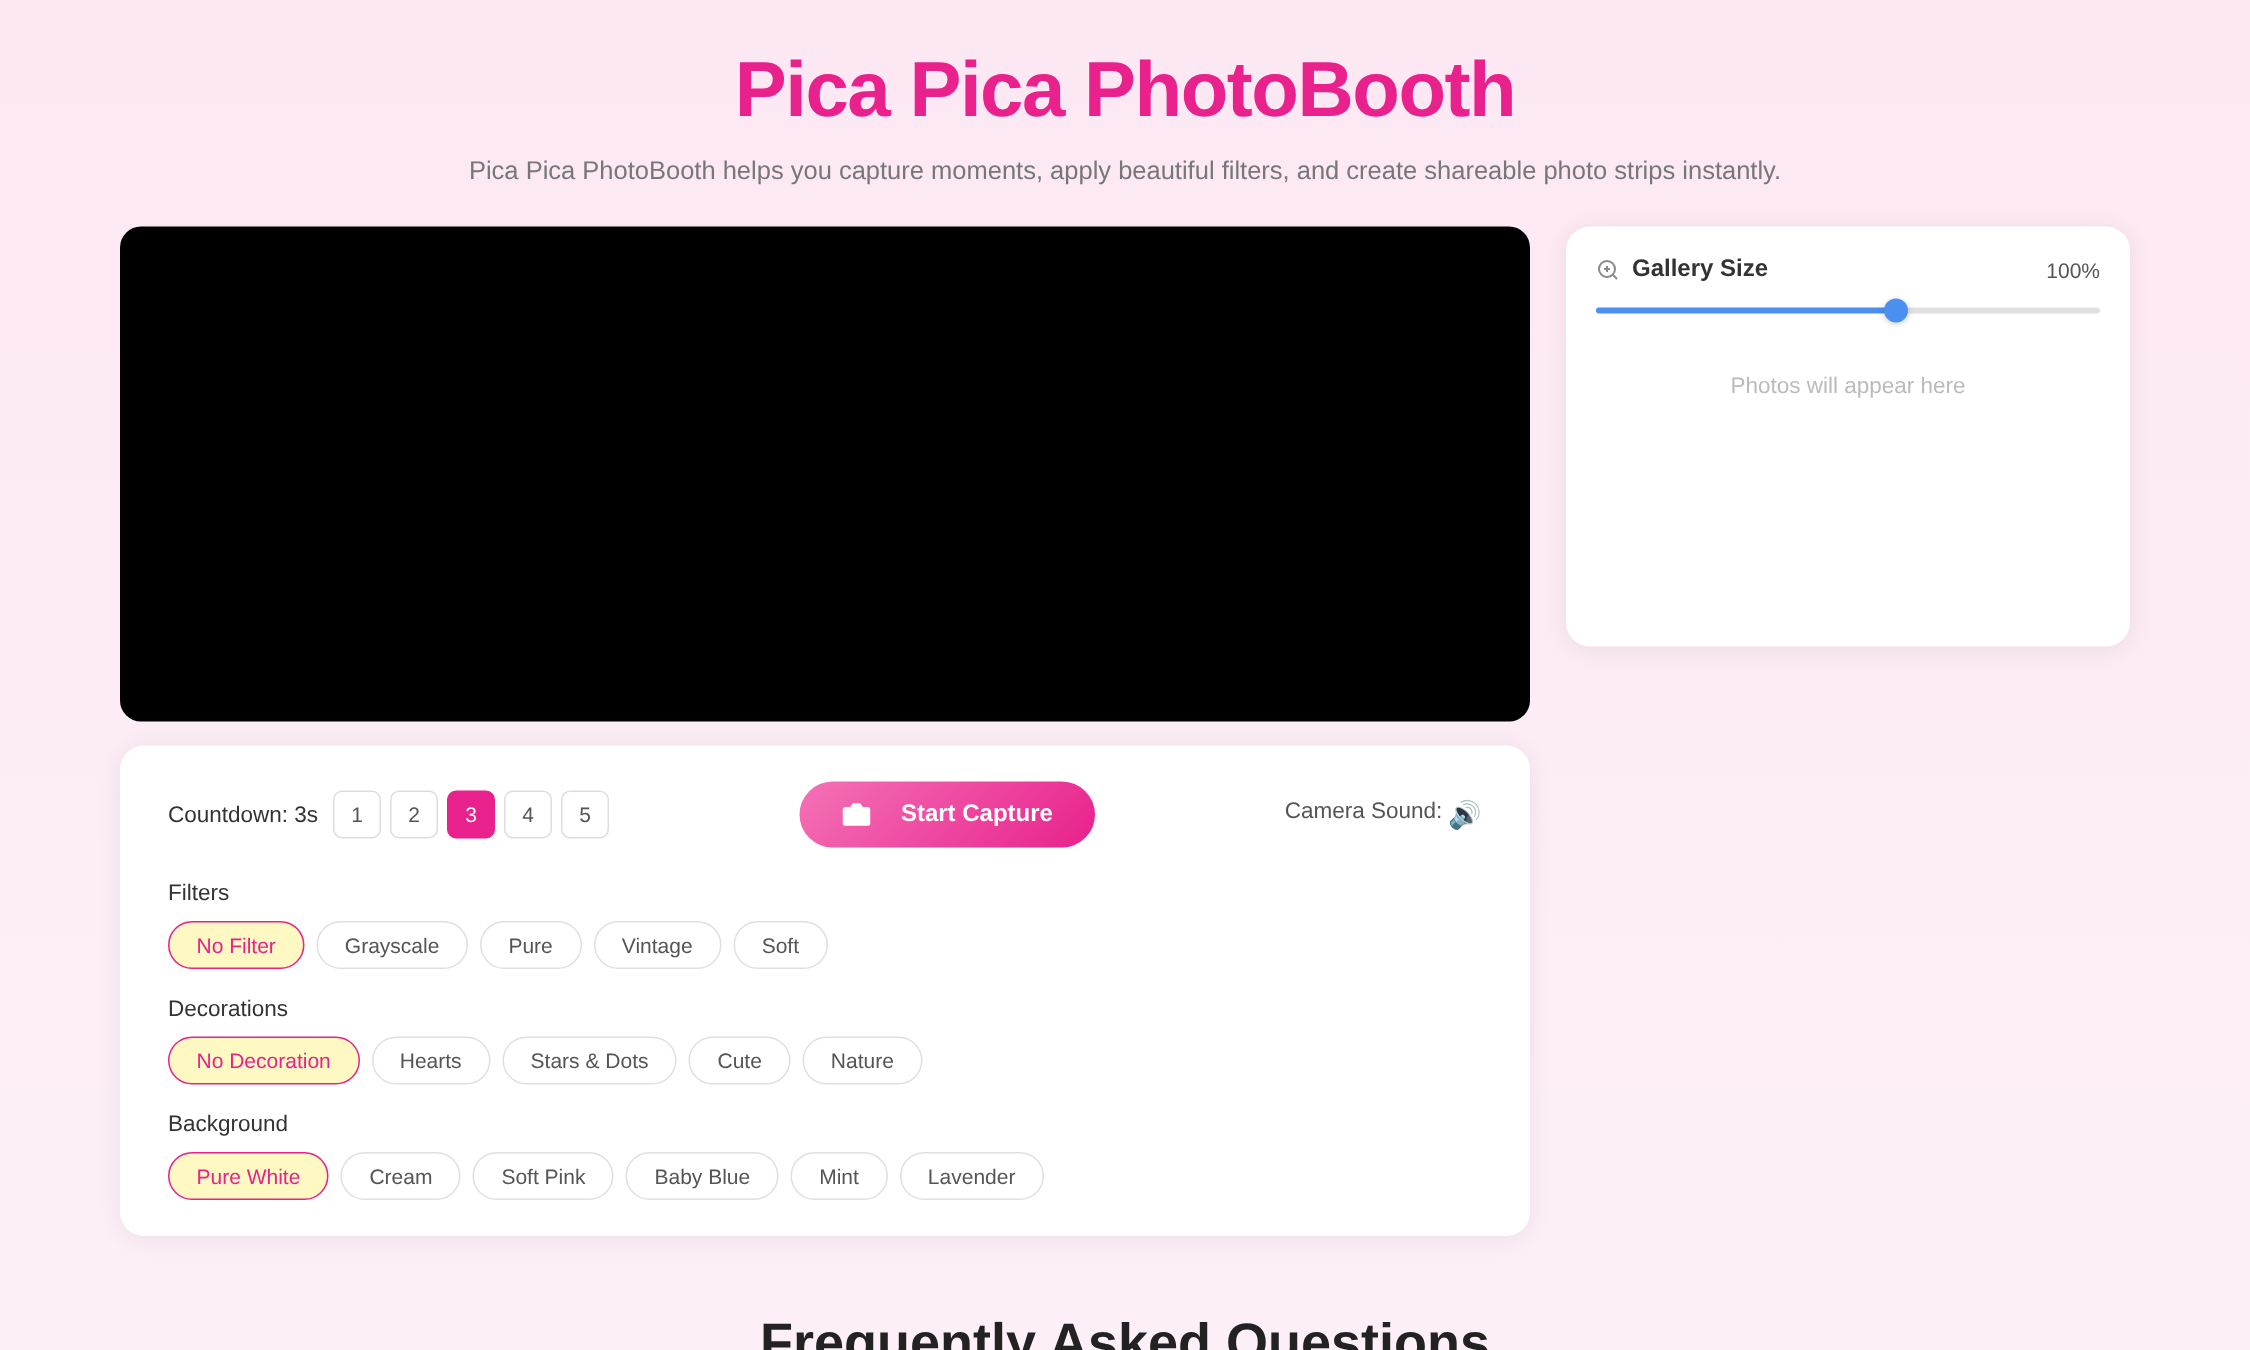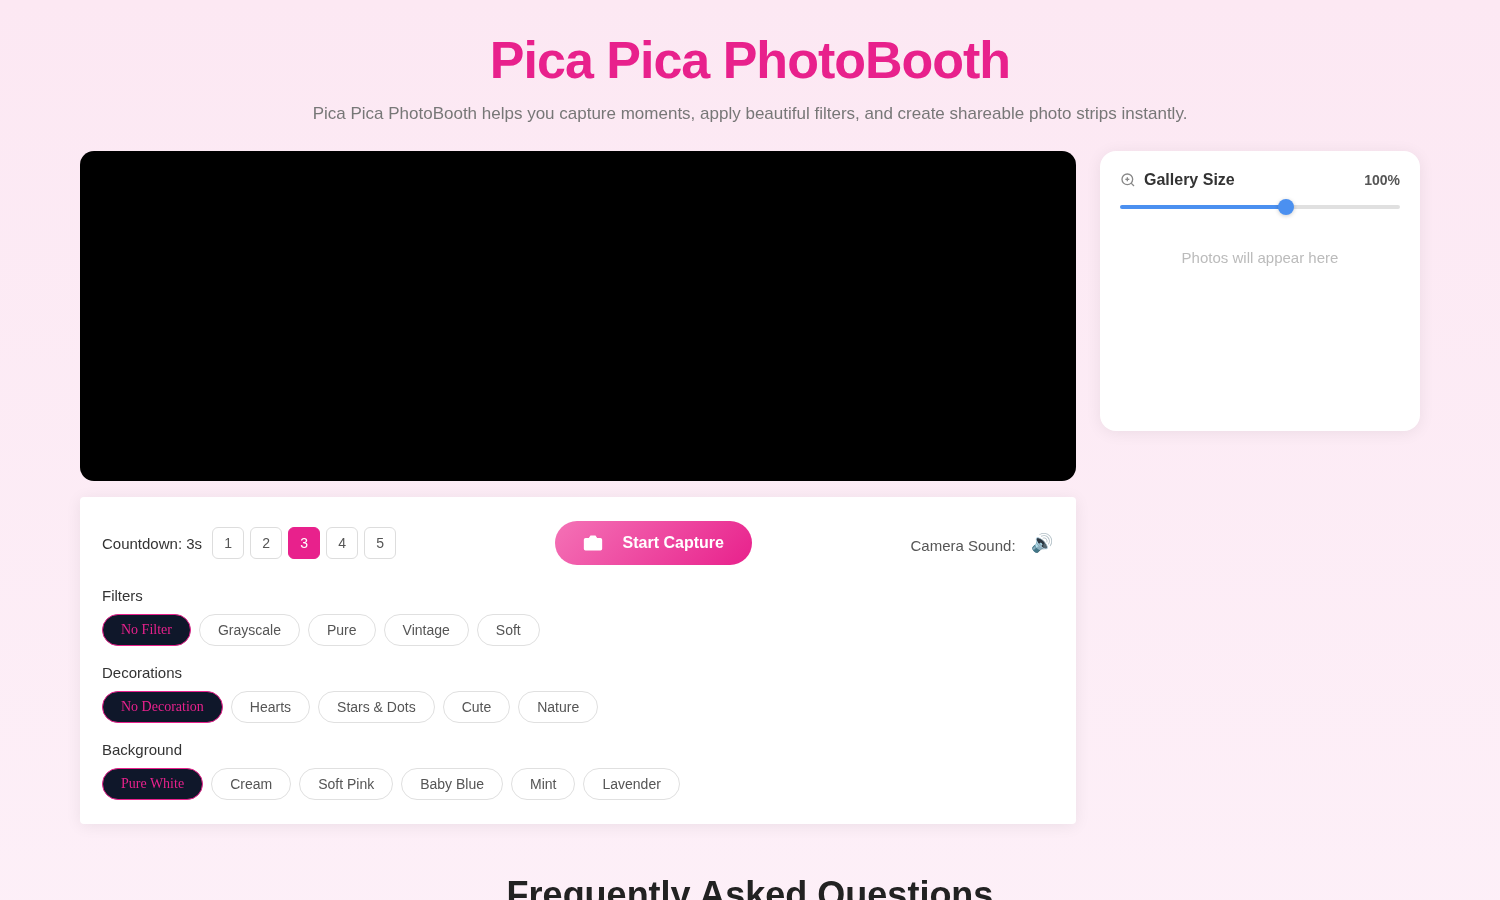--- a/index.html
+++ b/index.html
@@ -54,22 +54,22 @@
     .camera-view {
       width: 100%;
       background: #000;
       border-radius: 14px;
       height: 330px;
     }
 
     
     .controls-card {
       background: #fff;
-      border-radius: 4px;
-      padding: 24px 22px;
+      border-radius: 16px;
+      padding: 24px 32px;
       box-shadow: 0 2px 16px rgba(0,0,0,0.07);
     }
 
     .controls-top-row {
       display: flex;
       align-items: center;
       justify-content: space-between;
       margin-bottom: 22px;
     }
 
@@ -125,22 +125,22 @@
       gap: 20px;
     }
 
     .camera-icon-svg {
       width: 20px;
       height: 20px;
     }
 
     .camera-sound-section {
       display: flex;
-      align-items: flex-end;
-      gap: 16px;
+      align-items: flex-start;
+      gap: 4px;
       font-size: 15px;
       color: #555;
     }
 
     .sound-icon {
       color: #e8218c;
       font-size: 18px;
     }
 
     
@@ -172,27 +172,26 @@
       background: #fff;
       font-size: 14px;
       color: #555;
       cursor: pointer;
       font-weight: 500;
     }
 
     .filter-tag.active {
       border-color: #e8218c;
       color: #e8218c;
-      background: #0f172a;
-      font-family: Liberation Serif, serif;
+      background: #fef9c3;
     }
 
     
     .gallery-sidebar {
-      width: 320px;
+      width: 376px;
       background: #fff;
       border-radius: 16px;
       padding: 20px;
       box-shadow: 0 2px 16px rgba(0,0,0,0.07);
       min-height: 280px;
     }
 
     .gallery-header {
       display: flex;
       align-items: center;
@@ -208,21 +207,21 @@
 
     .gallery-title {
       font-size: 16px;
       font-weight: 600;
       color: #333;
     }
 
     .gallery-size-pct {
       font-size: 14px;
       color: #555;
-      font-weight: 700;
+      font-weight: 400;
     }
 
     .slider-row {
       display: flex;
       align-items: center;
       gap: 10px;
       margin-bottom: 20px;
     }
 
     .gallery-slider {

